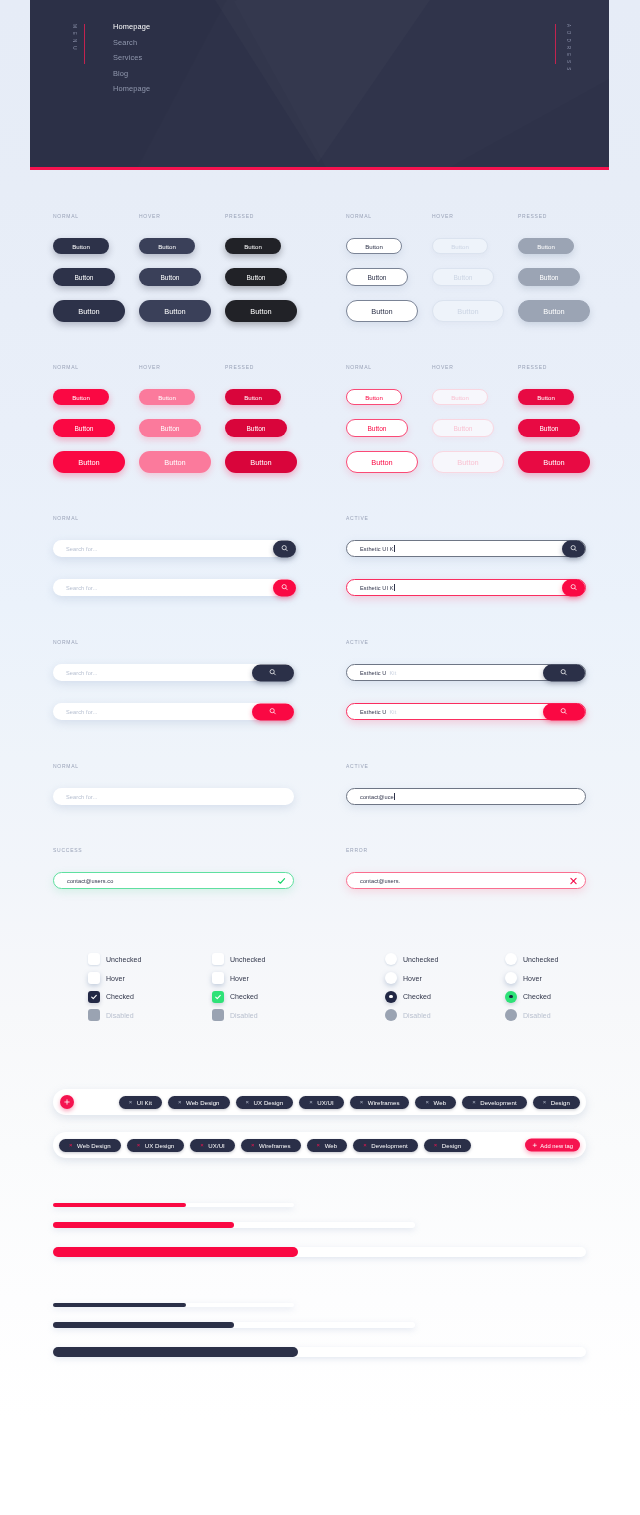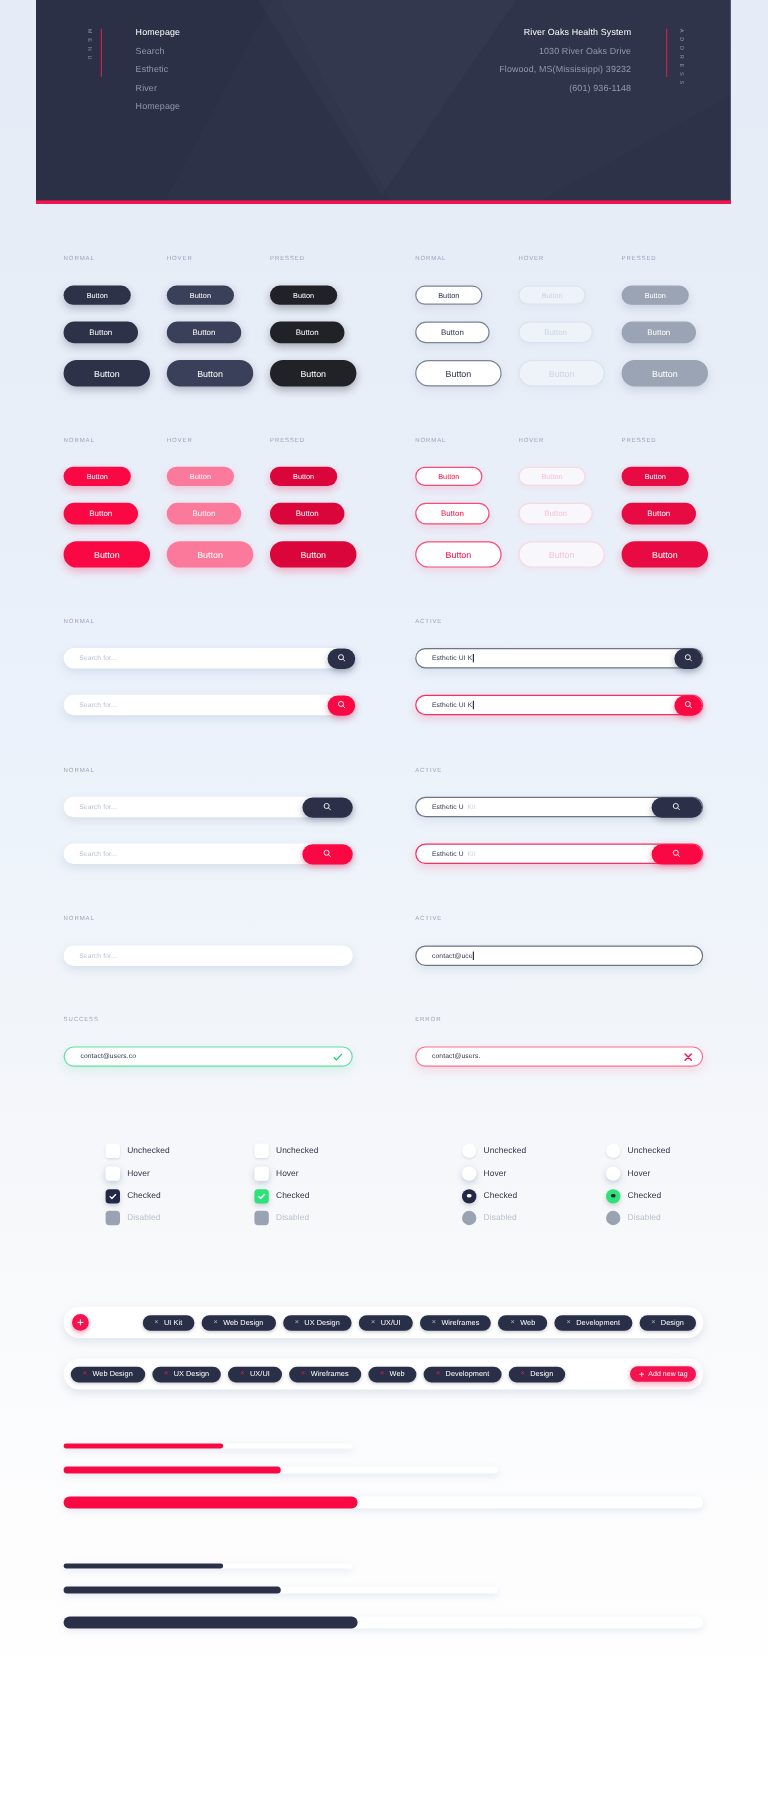--- a/index.html
+++ b/index.html
@@ -142,31 +142,25 @@
       <div class="hdr-tri"></div>
       <div class="hdr-diag"></div>
     </div>
 
     <div class="vlabel" style="left:42px;top:24px;">MENU</div>
     <div class="vrule" style="left:54px;top:24px;height:40px;"></div>
 
     <div class="nav">
       <div class="on">Homepage</div>
       <div>Search</div>
-      <div>Esthetic</div>
-      <div>River</div>
+      <div>Services</div>
+      <div>Blog</div>
       <div>Homepage</div>
     </div>
 
-    <div class="addr">
-      <div class="on">River Oaks Health System</div>
-      <div>1030 River Oaks Drive</div>
-      <div>Flowood, MS(Mississippi) 39232</div>
-      <div>(601) 936-1148</div>
-    </div>
 
     <div class="vrule" style="left:525px;top:24px;height:40px;"></div>
     <div class="vlabel" style="left:536px;top:24px;">ADDRESS</div>
   </div>
 
   <div id="button-grids">
       <div class="slabel" style="left: 53px; top: 213px;">NORMAL</div>
       <div class="btn bg-solid-dark sz0 st-normal" style="left: 53px; top: 238px; width: 56px; height: 16px; background: rgb(45, 50, 73); color: rgb(255, 255, 255); font-size: 6.1px;">
         <span>Button</span>
       </div>

